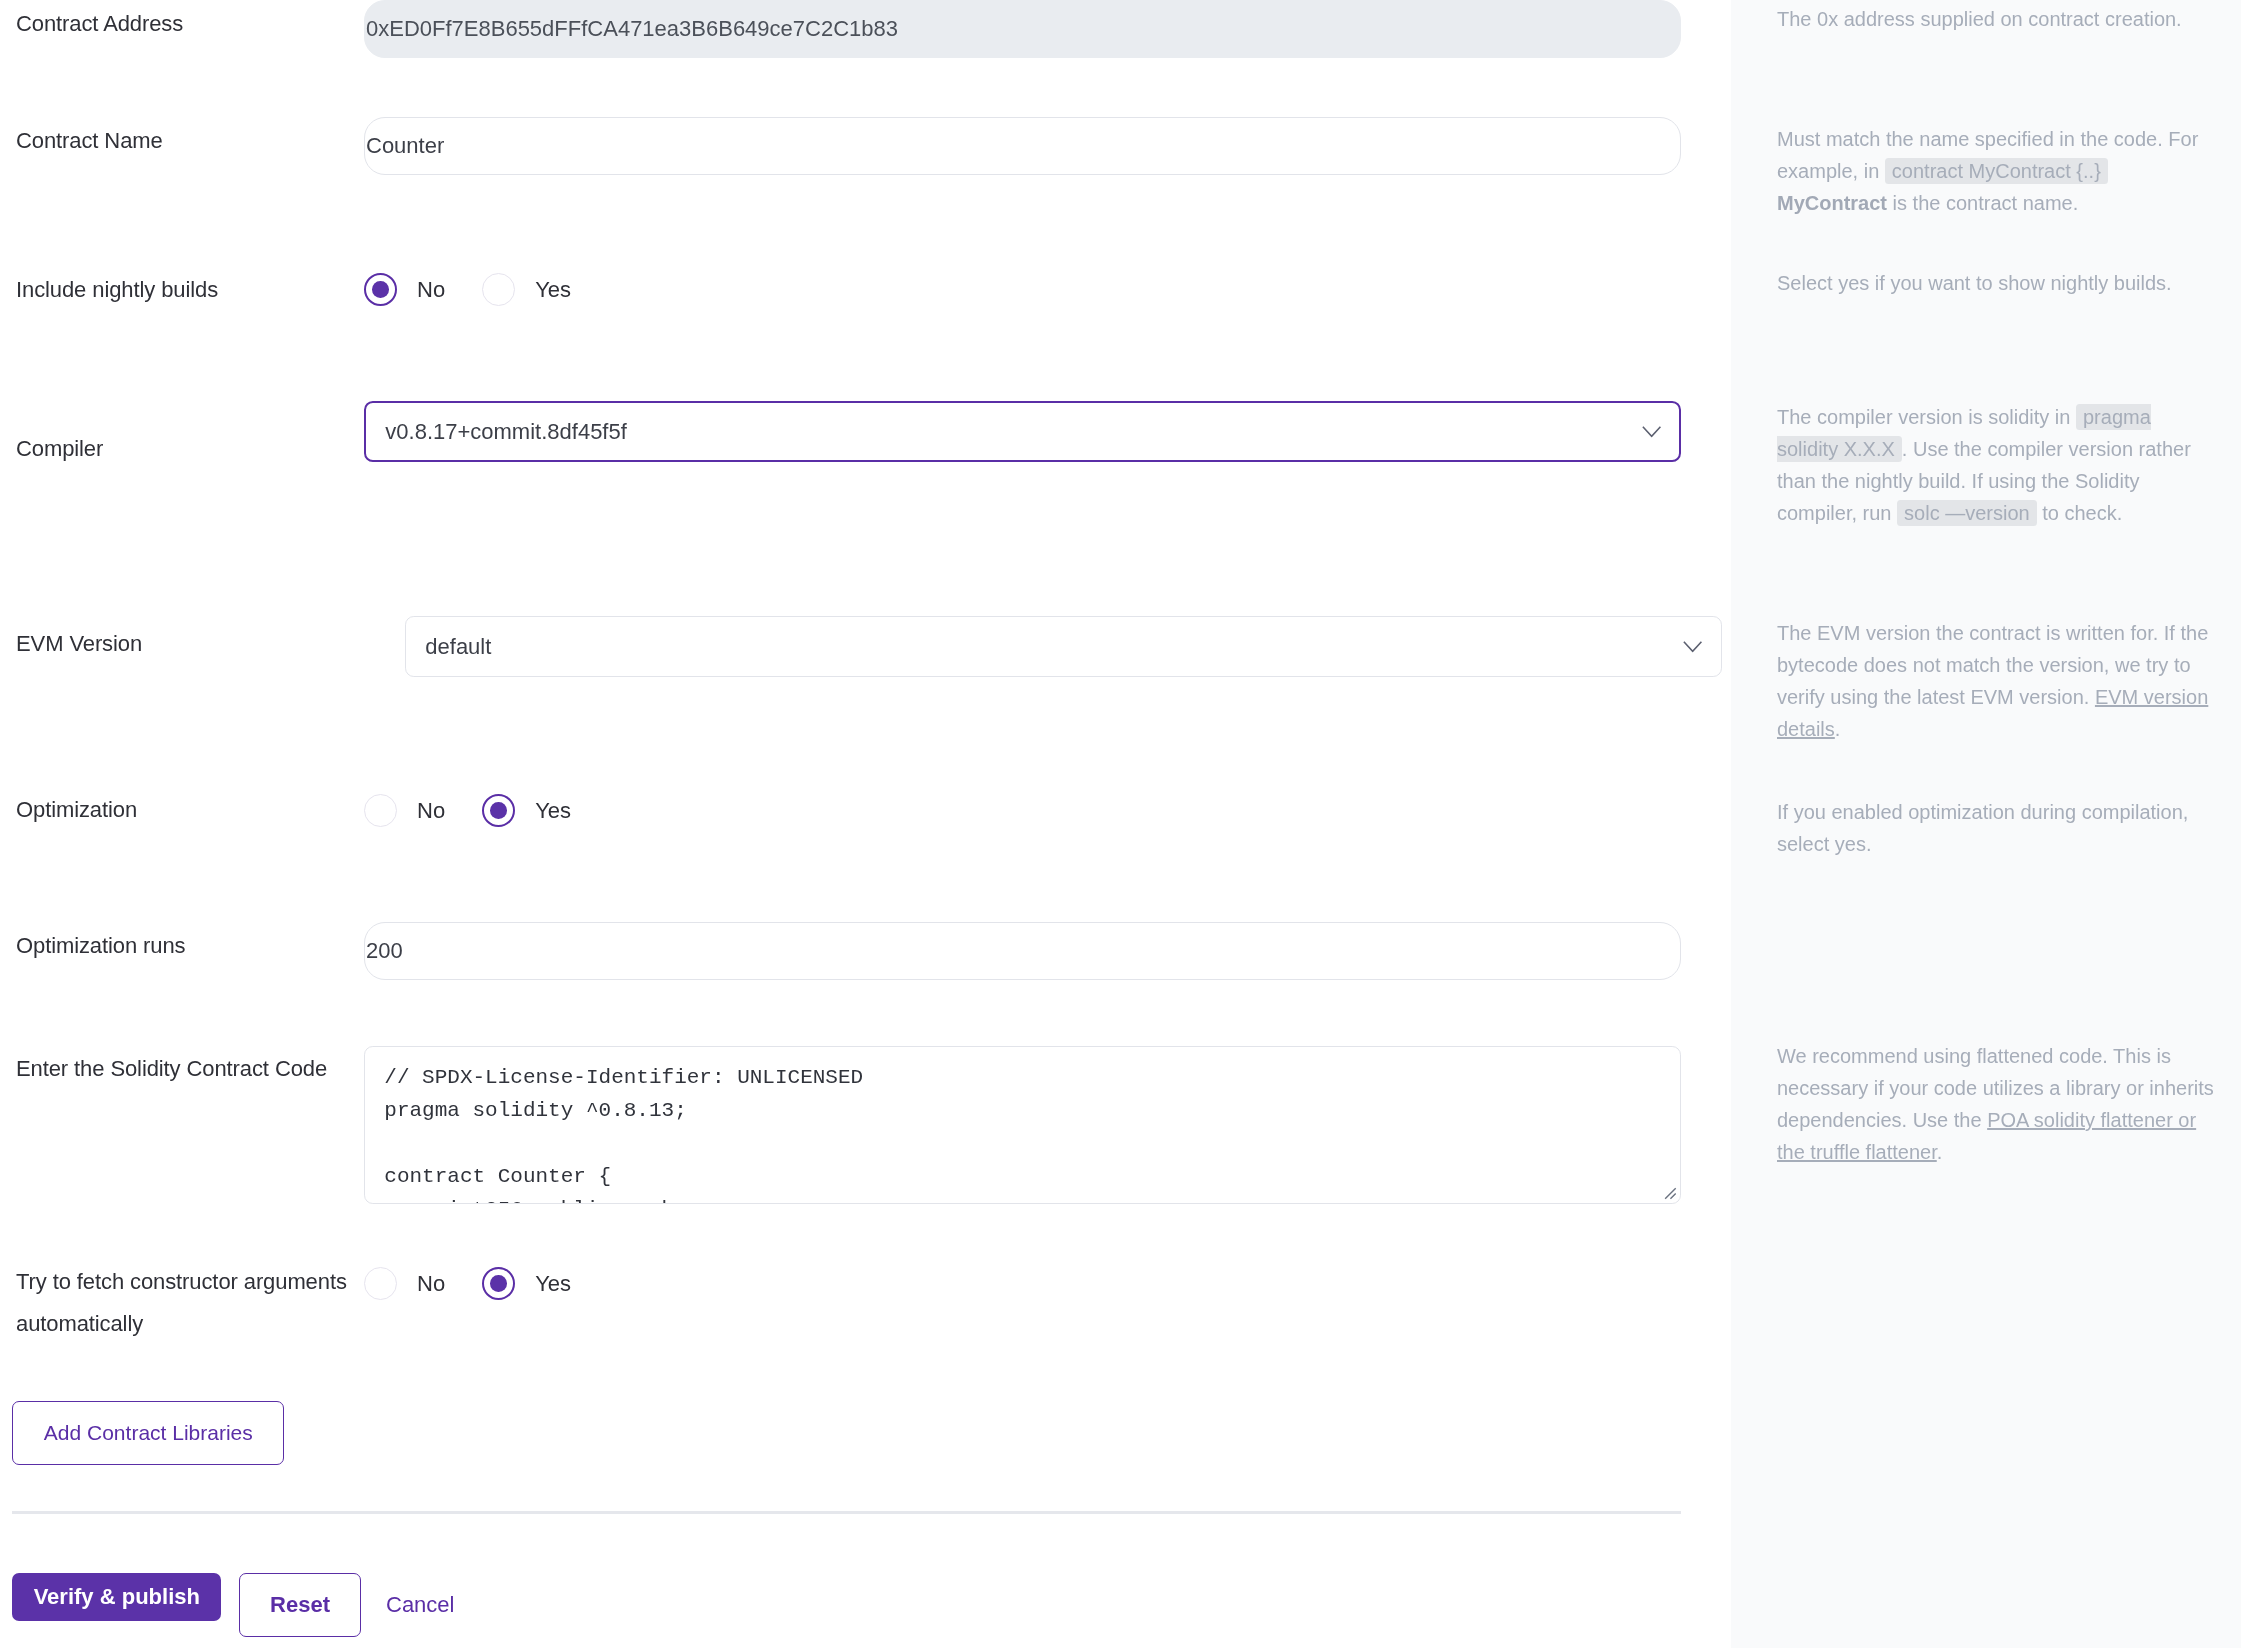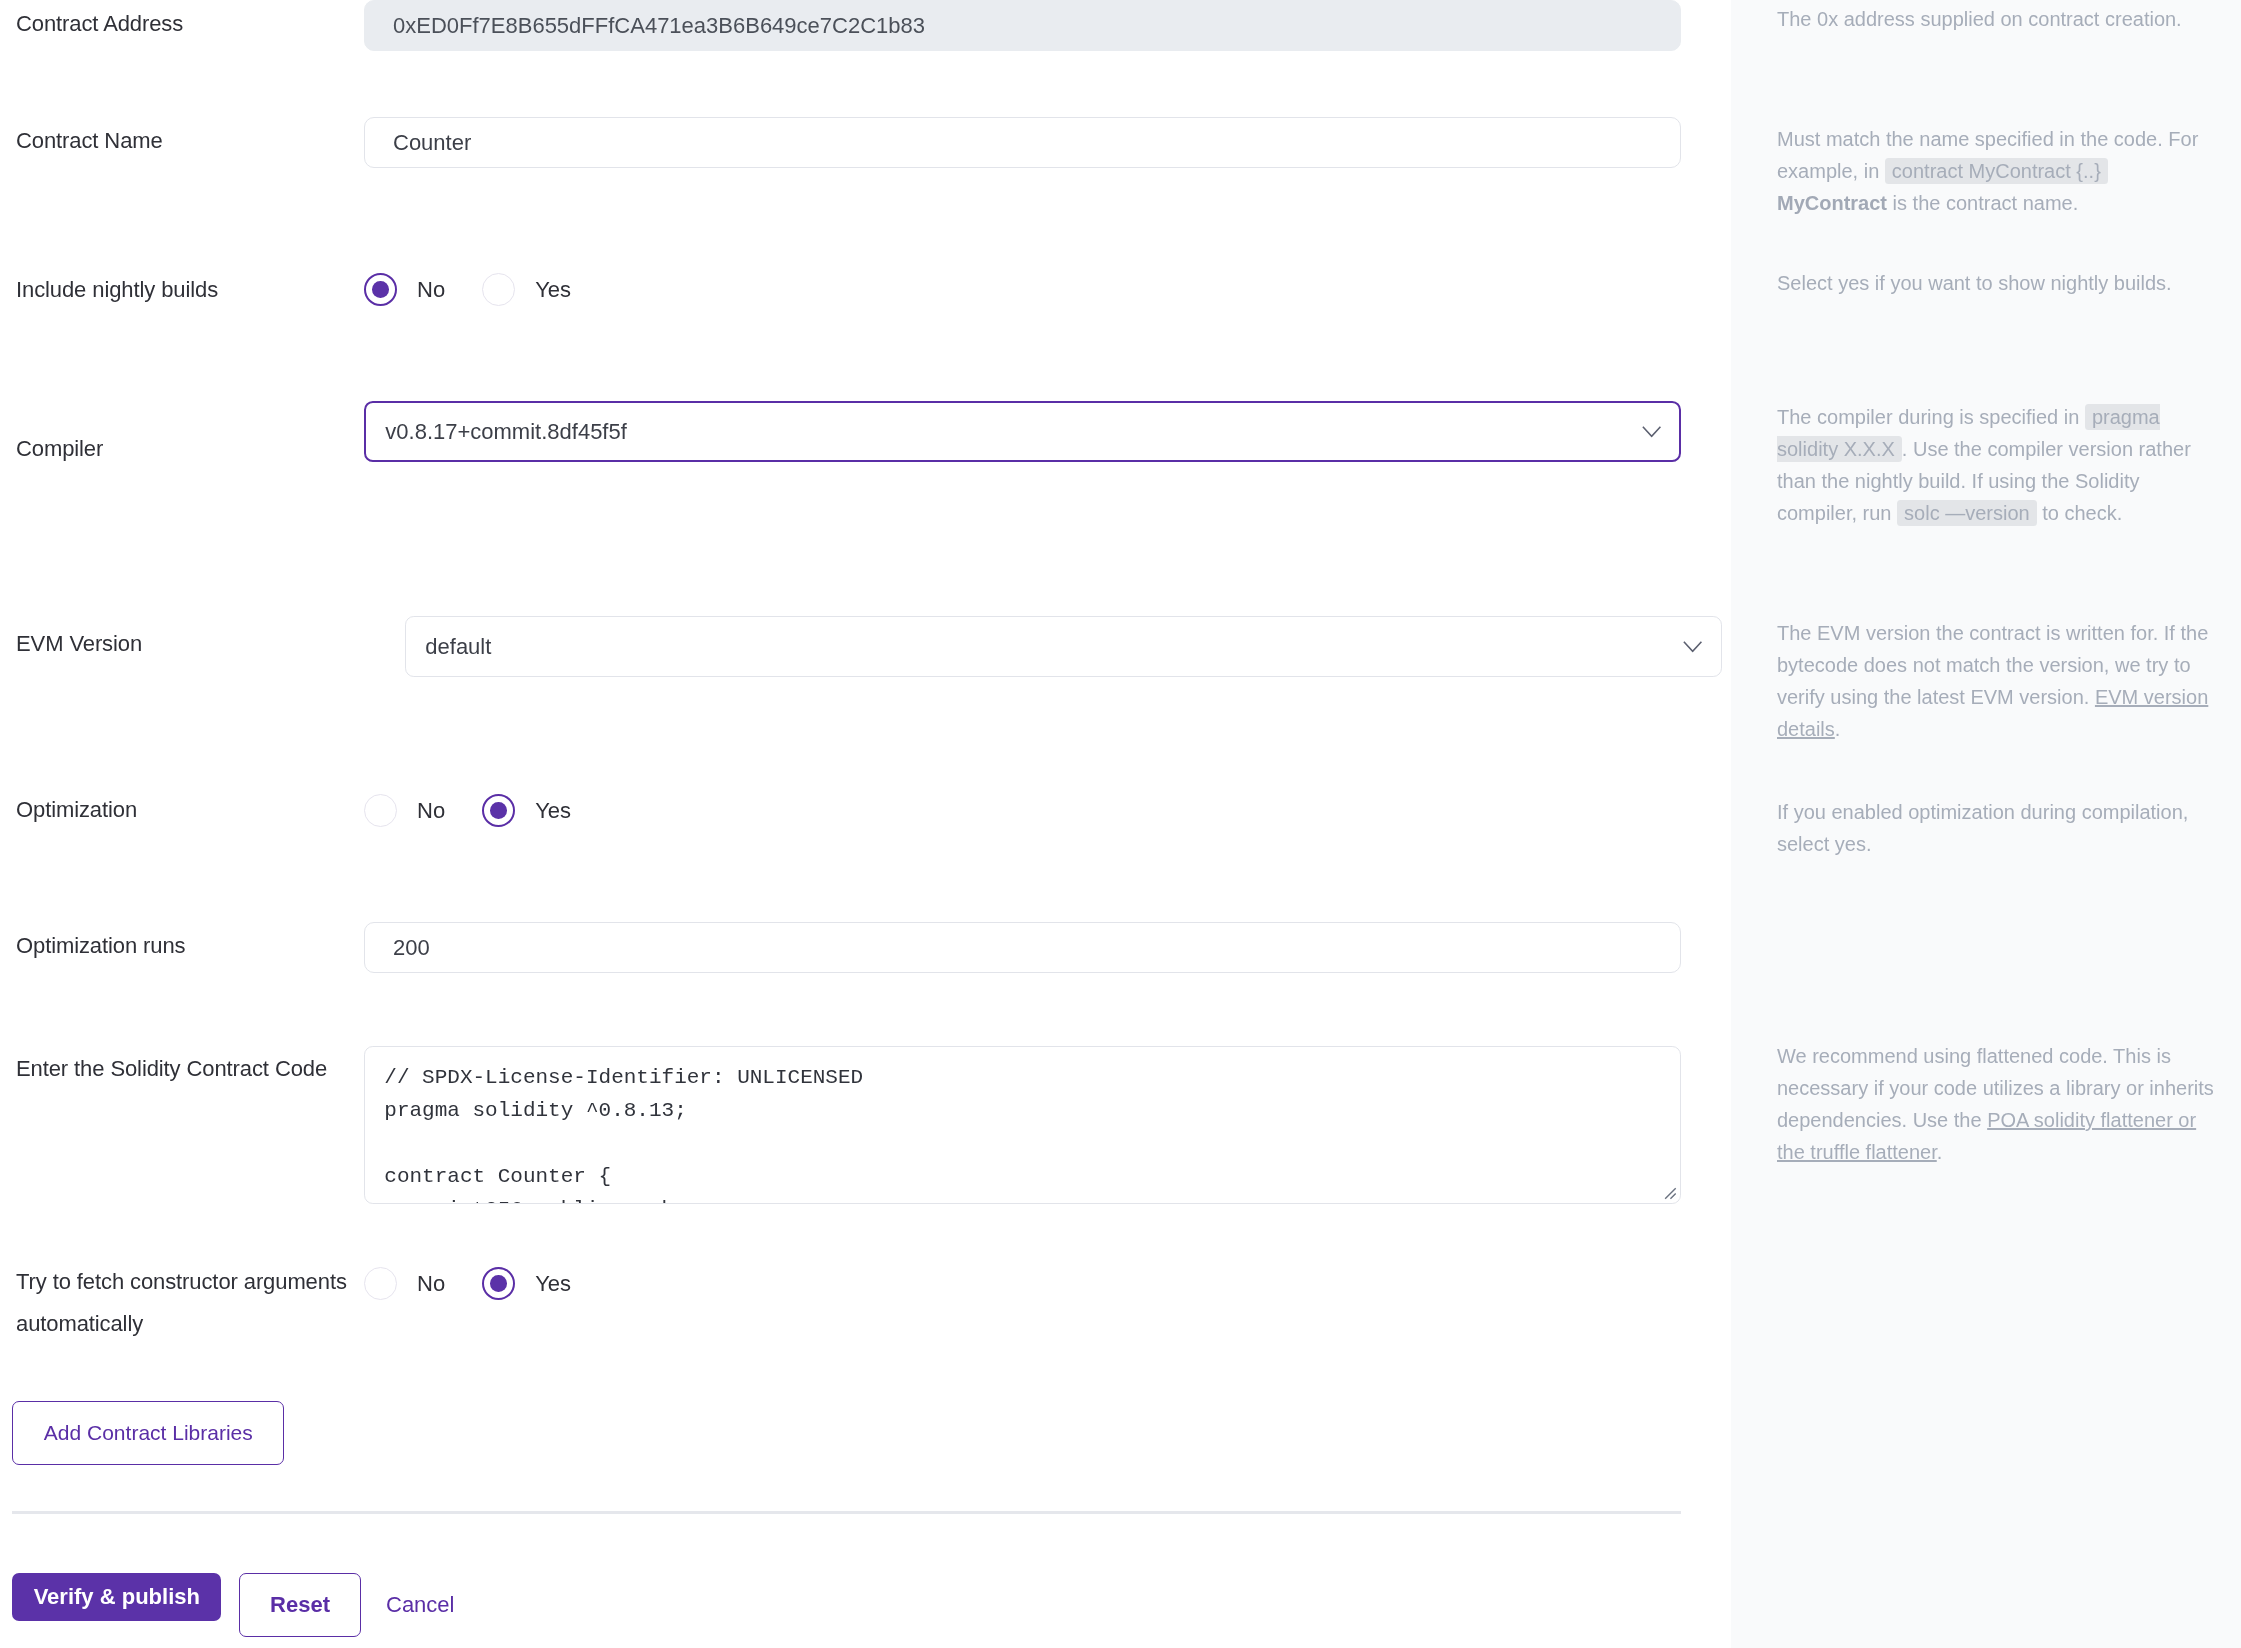--- a/index.html
+++ b/index.html
@@ -58,28 +58,28 @@
   .field {
     position: absolute;
     left: 364px;
     width: 1317px;
   }
 
   
   .txt-input {
     display: block;
     width: 1317px;
-    height: 51px;
+    height: 58px;
     border: 1.4px solid #e2e4ea;
-    border-radius: 10px;
+    border-radius: 21px;
     background: #ffffff;
     font-family: "Liberation Sans", sans-serif;
     font-size: 22px;
     color: #3c3f48;
-    padding: 0 28px;
+    padding: 0 1px;
     outline: none;
   }
   .txt-input.readonly {
     background: #e9ecf0;
     border-color: #e9ecf0;
     color: #4b5059;
   }
   .txt-input::placeholder { color: #9aa0ab; }
 
   
@@ -405,21 +405,21 @@
 
     <div class="help" style="top:2.6px;">The 0x address supplied on contract creation.</div>
 
     <div class="help" style="top:123px;">
       <span>Must match the name specified in the code. For example, in </span><code>contract MyContract {..}</code> <b>MyContract</b><span> is the contract name.</span>
     </div>
 
     <div class="help" style="top:267px;">Select yes if you want to show nightly builds.</div>
 
     <div class="help" style="top:401px;">
-      <span>The compiler during is specified in </span><code>pragma solidity X.X.X</code><span>. Use the compiler version rather than the nightly build. If using the Solidity compiler, run </span><code>solc —version</code><span> to check.</span>
+      <span>The compiler version is solidity in </span><code>pragma solidity X.X.X</code><span>. Use the compiler version rather than the nightly build. If using the Solidity compiler, run </span><code>solc —version</code><span> to check.</span>
     </div>
 
     <div class="help" style="top:617px;">
       <span>The EVM version the contract is written for. If the bytecode does not match the version, we try to verify using the latest EVM version. </span><a href="#">EVM version details</a><span>.</span>
     </div>
 
     <div class="help" style="top:796px;">If you enabled optimization during compilation, select yes.</div>
 
     <div class="help" style="top:1040px;">
       <span>We recommend using flattened code. This is necessary if your code utilizes a library or inherits dependencies. Use the </span><a href="#">POA solidity flattener or the truffle flattener</a><span>.</span>

